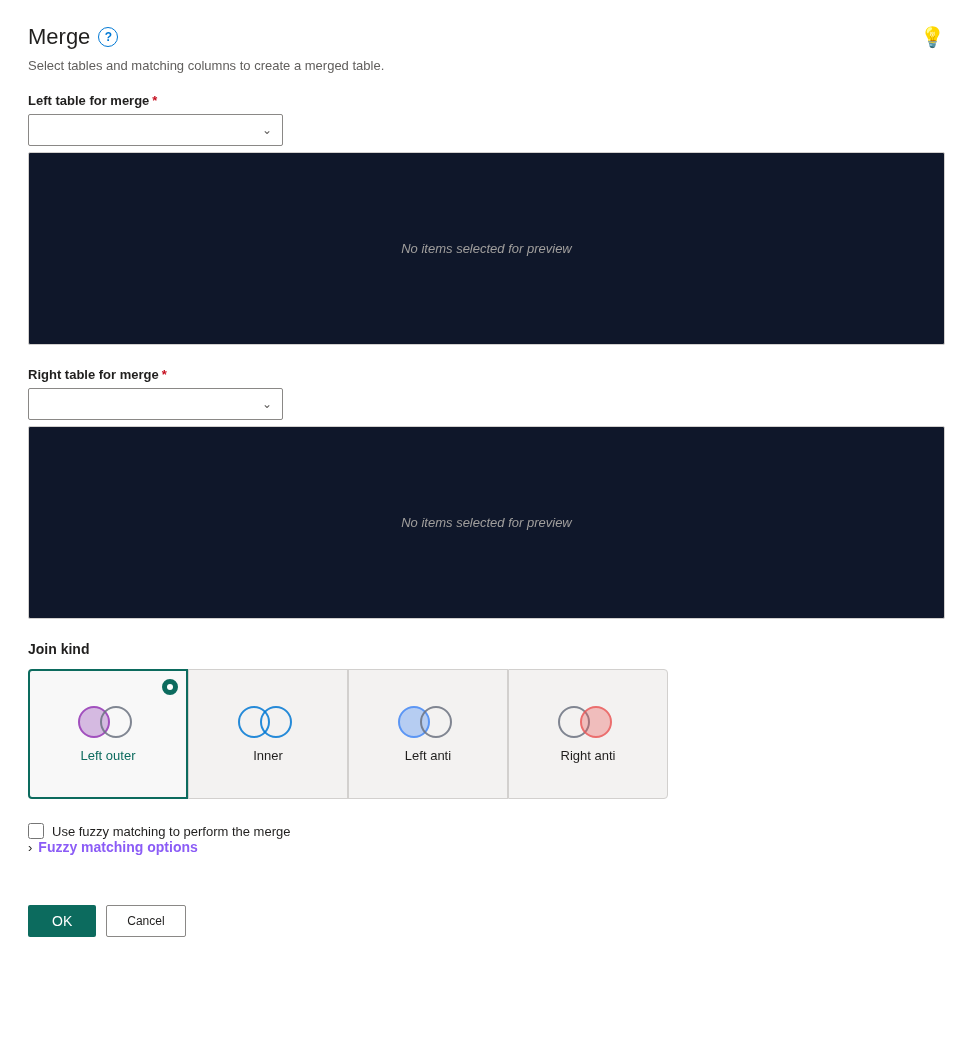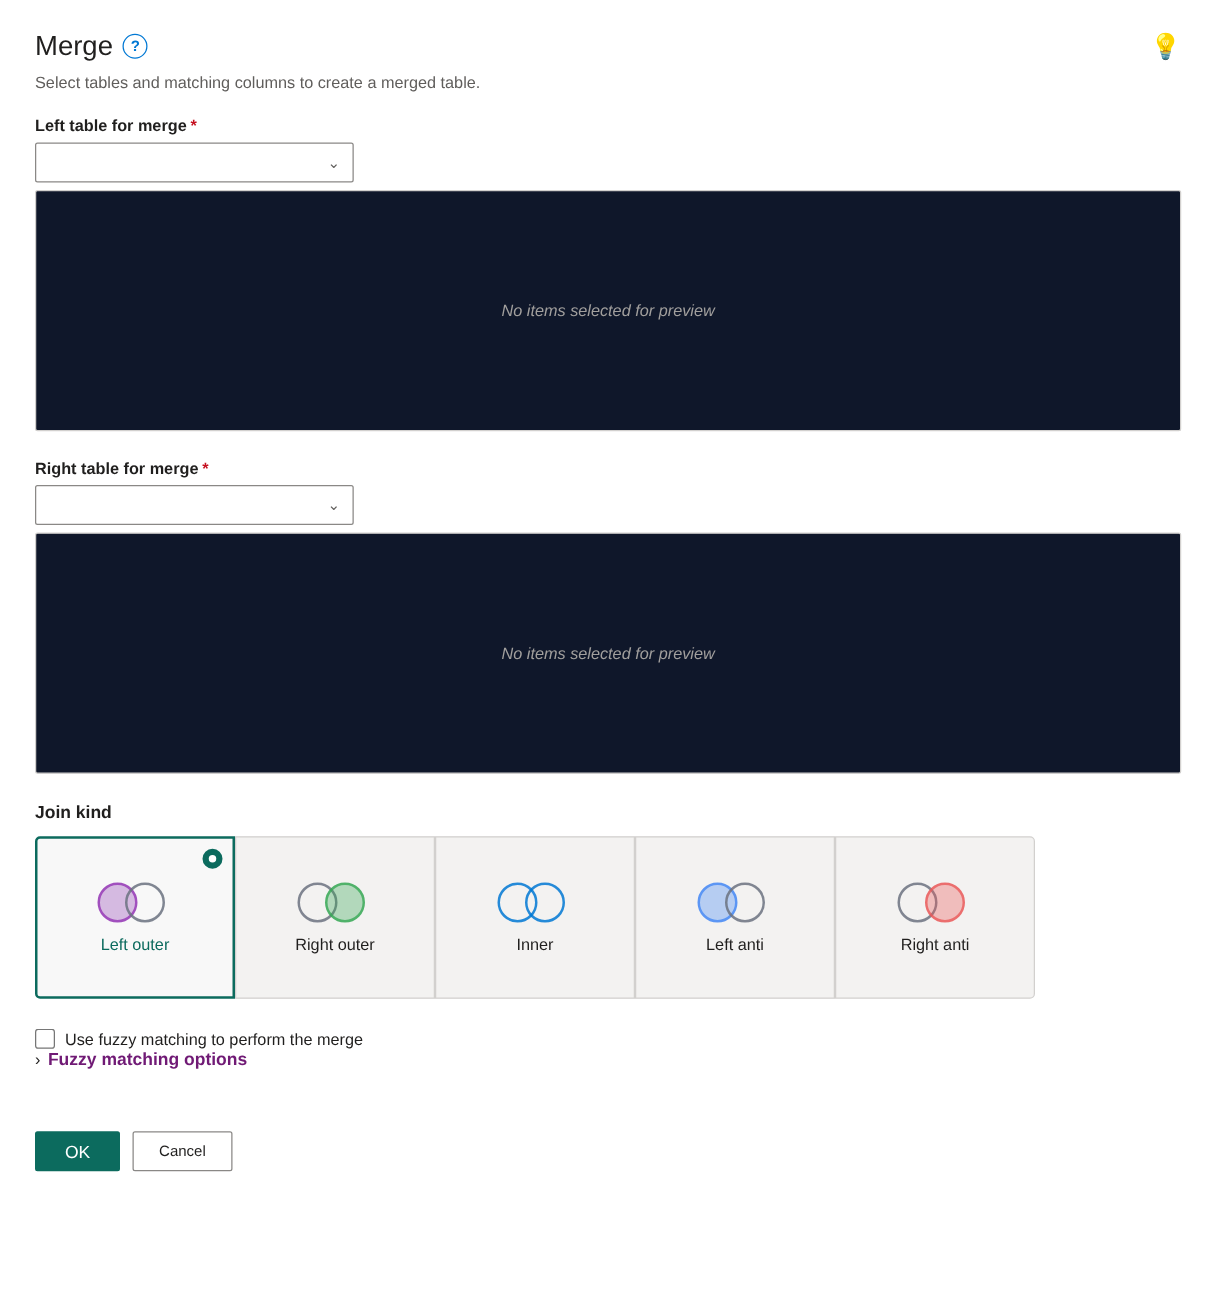--- a/index.html
+++ b/index.html
@@ -253,21 +253,21 @@
     }
 
     .chevron-right {
       font-size: 13px;
       color: #201f1e;
     }
 
     .fuzzy-options-label {
       font-size: 14px;
       font-weight: 700;
-      color: #701a75;
+      color: #8b5cf6;
     }
 
     .footer {
       display: flex;
       gap: 10px;
       padding-top: 10px;
     }
 
     .btn-ok {
       background: #0c6b5e;
@@ -333,27 +333,20 @@
 
   <div class="join-card selected">
     <div class="selected-dot"></div>
     <div class="venn">
       <div class="circle circle-left lo-left"></div>
       <div class="circle circle-right lo-right"></div>
     </div>
     <div class="join-card-label">Left outer</div>
   </div>
 
-  <div class="join-card">
-    <div class="venn">
-      <div class="circle circle-left ro-left"></div>
-      <div class="circle circle-right ro-right"></div>
-    </div>
-    <div class="join-card-label">Right outer</div>
-  </div>
 
 
   <div class="join-card">
     <div class="venn">
       <div class="circle circle-left in-left"></div>
       <div class="circle circle-right in-right"></div>
     </div>
     <div class="join-card-label">Inner</div>
   </div>
 

